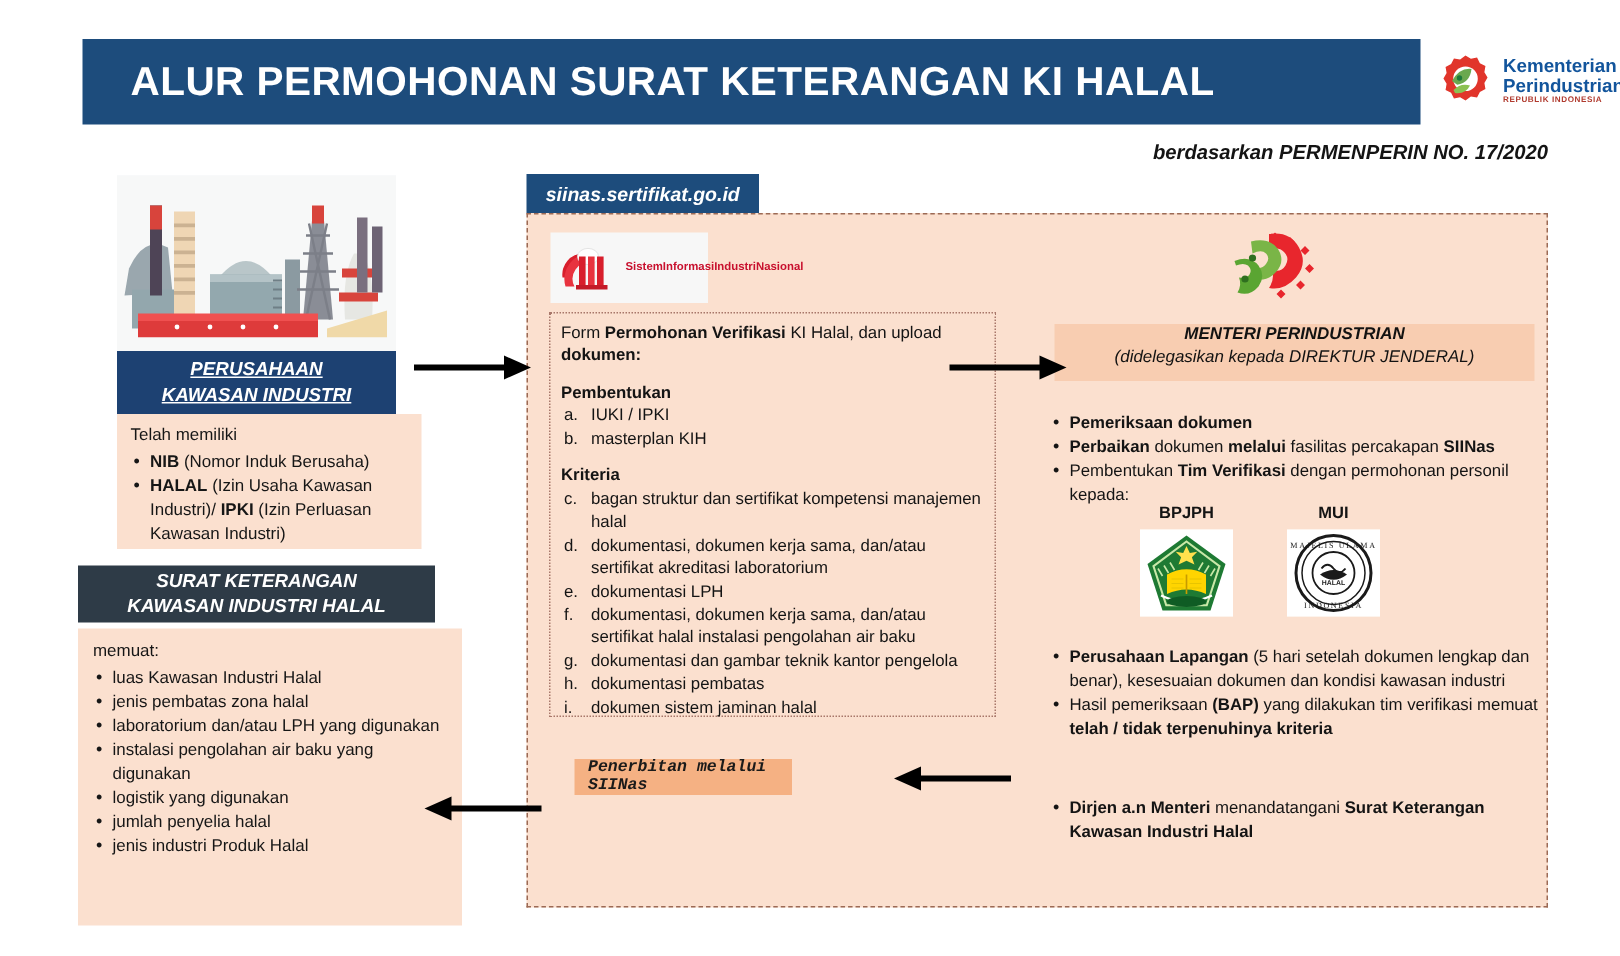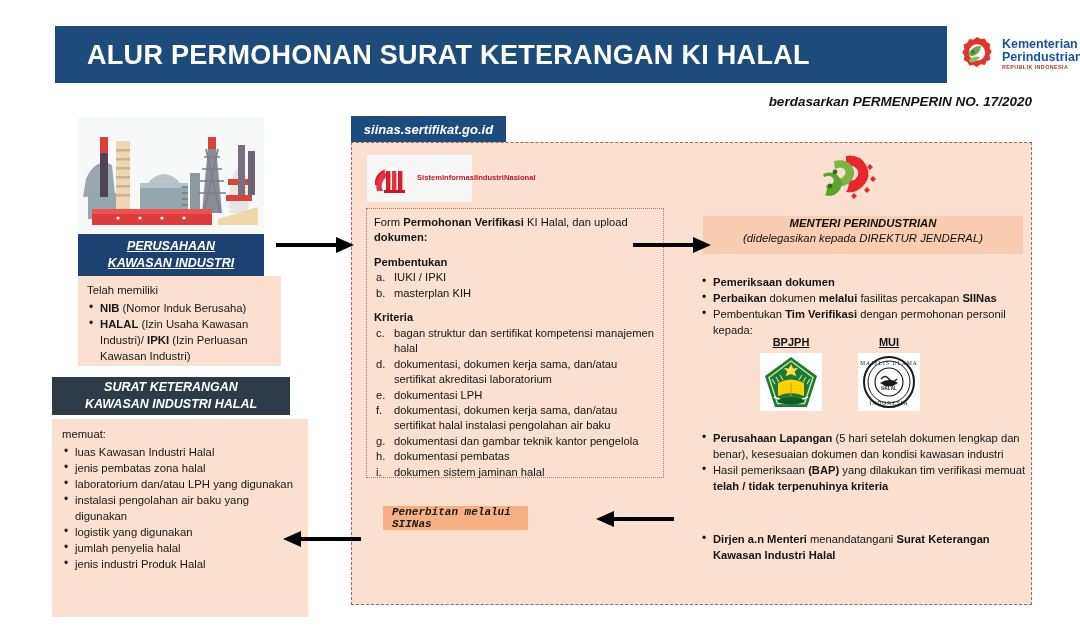--- a/index.html
+++ b/index.html
@@ -207,21 +207,21 @@
     width: 330px;
     font-size: 11.2px; line-height: 1.44; color: #141414;
   }
   #agency-row {
     position: absolute;
     left: 760px; top: 336px;
     width: 200px;
     display: flex; gap: 36px;
   }
   .agency { display: flex; flex-direction: column; align-items: center; }
-  .agency-label { font-size: 11px; font-weight: bold; color: #141414; margin-bottom: 5px; text-decoration: underline; }
+  .agency-label { font-size: 11px; font-weight: bold; color: #141414; margin-bottom: 5px; }
   .agency-logo { width: 62px; height: 58px; background: #ffffff; }
 
   #right-bullets-2 {
     position: absolute;
     left: 700px; top: 428px;
     width: 330px;
     font-size: 11.2px; line-height: 1.44; color: #141414;
   }
   #right-bullets-3 {
     position: absolute;

